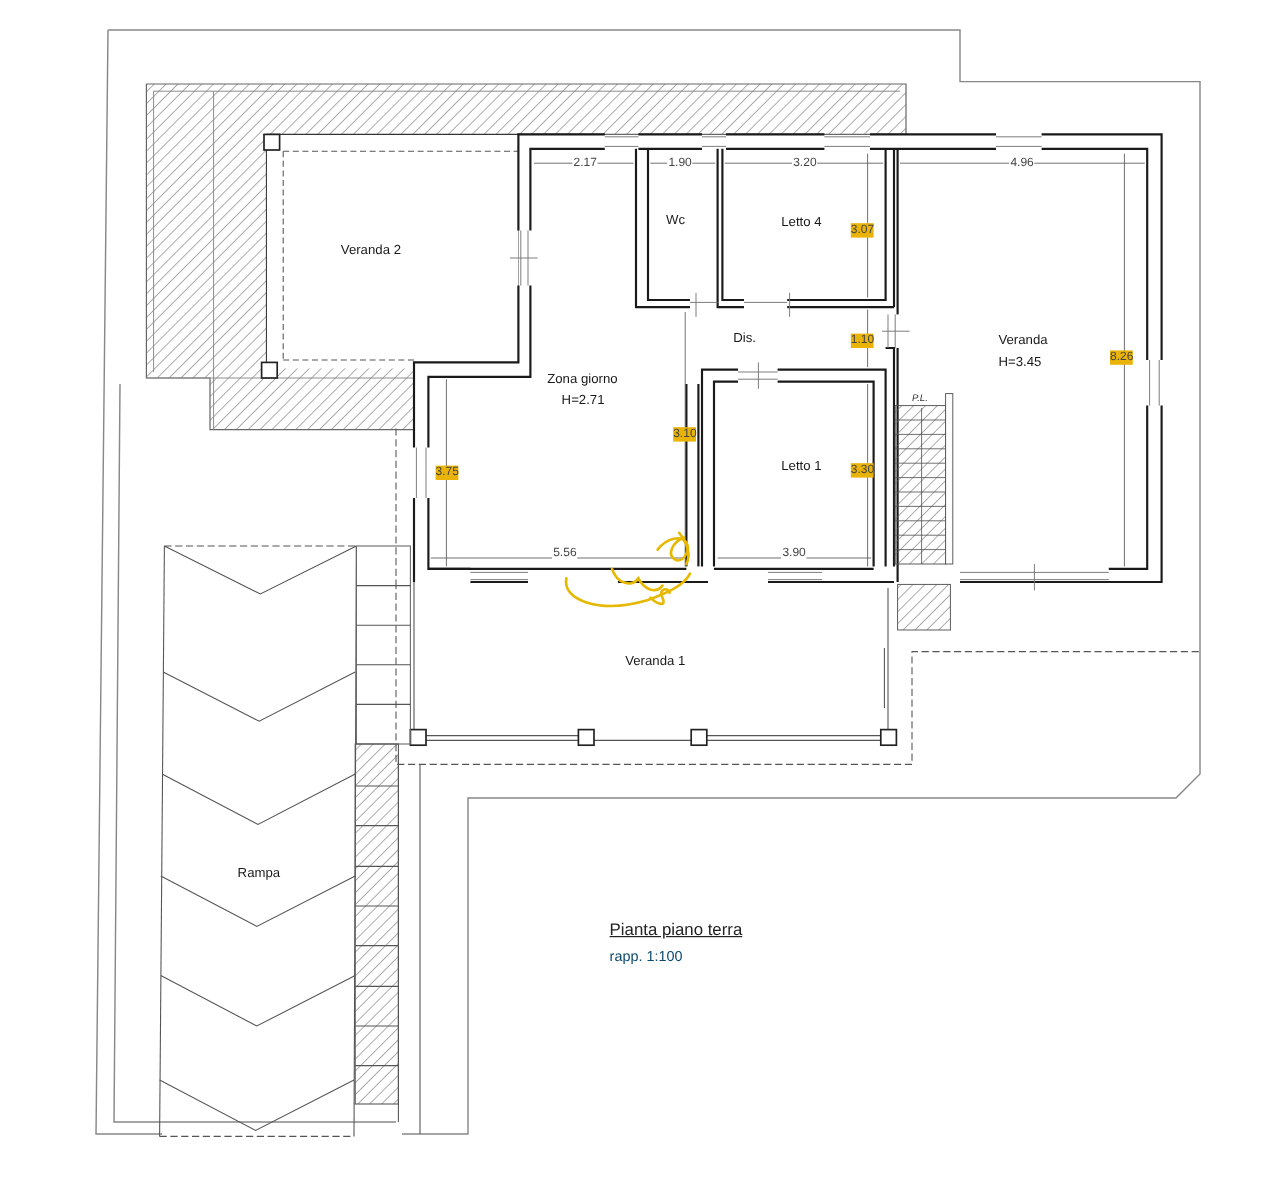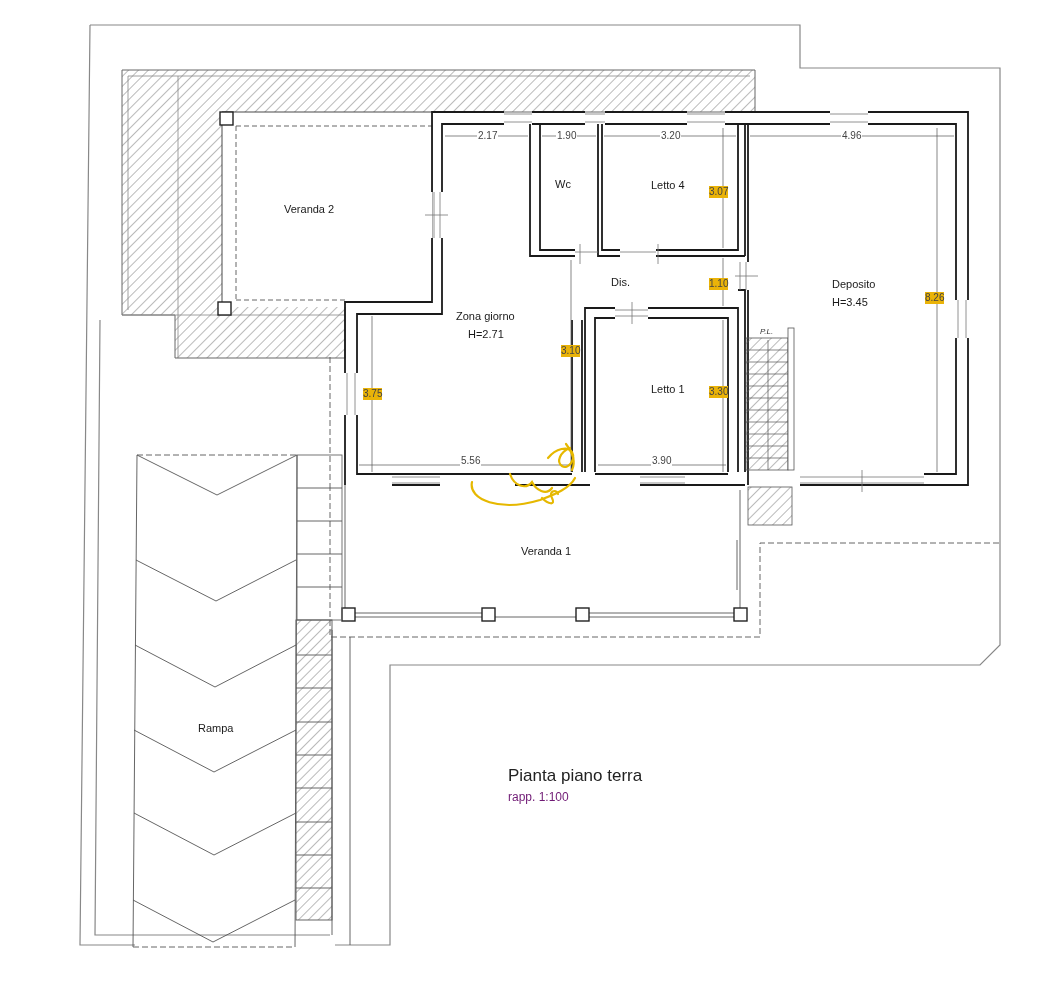--- a/index.html
+++ b/index.html
@@ -2,22 +2,22 @@
 <html><head>
 <meta charset="utf-8">
 <style>
   html, body { margin: 0; padding: 0; background: #ffffff; }
   body { width: 1056px; height: 992px; position: relative; overflow: hidden; font-family: "Liberation Sans", sans-serif; }
   #plan { position: absolute; left: 0; top: 0; width: 1056px; height: 992px; }
   .lbl { position: absolute; font-family: "Liberation Sans", sans-serif; color: #1a1a1a; white-space: nowrap; line-height: 1; }
   .room { font-size: 11px; }
   .dim { font-size: 10px; color: #444; background: #fff; padding: 0 1px; }
   .dimv { font-size: 10px; color: #444; background: #eab308; padding: 1px 0; }
-  .title { font-size: 17px; color: #222; }
-  .scale { font-size: 12px; color: #701a75; }
+  .title { font-size: 14px; color: #222; text-decoration: underline; }
+  .scale { font-size: 12px; color: #0c4a6e; }
   .pl { font-size: 8px; color: #333; }
 </style>
 </head>
 <body>
 
 <svg id="plan" viewBox="0 0 1056 992" xmlns="http://www.w3.org/2000/svg">
   <defs>
     <pattern id="hatch" patternUnits="userSpaceOnUse" width="7" height="7" patternTransform="rotate(45)">
       <line x1="0" y1="0" x2="0" y2="7" stroke="#666" stroke-width="0.9"></line>
     </pattern>
@@ -217,34 +217,34 @@
   </g>
 </svg>
 
 <div class="lbl room" style="left:284px;top:204px;">Veranda 2</div>
 <div class="lbl room" style="left:555px;top:179px;">Wc</div>
 <div class="lbl room" style="left:651px;top:180px;">Letto 4</div>
 <div class="lbl room" style="left:611px;top:277px;">Dis.</div>
 <div class="lbl room" style="left:456px;top:311px;">Zona giorno</div>
 <div class="lbl room" style="left:468px;top:329px;">H=2.71</div>
 <div class="lbl room" style="left:651px;top:384px;">Letto 1</div>
-<div class="lbl room" style="left:832px;top:279px;">Deposito</div>
+<div class="lbl room" style="left:832px;top:279px;">Veranda</div>
 <div class="lbl room" style="left:832px;top:297px;">H=3.45</div>
 <div class="lbl room" style="left:521px;top:546px;">Veranda 1</div>
 <div class="lbl room" style="left:198px;top:723px;">Rampa</div>
 
 <div class="lbl dim" style="left:477px;top:131px;">2.17</div>
 <div class="lbl dim" style="left:556px;top:131px;">1.90</div>
 <div class="lbl dim" style="left:660px;top:131px;">3.20</div>
 <div class="lbl dim" style="left:841px;top:131px;">4.96</div>
 <div class="lbl dimv" style="left:709px;top:186px;">3.07</div>
 <div class="lbl dimv" style="left:709px;top:278px;">1.10</div>
 <div class="lbl dimv" style="left:925px;top:292px;">8.26</div>
 <div class="lbl dimv" style="left:363px;top:388px;">3.75</div>
-<div class="lbl dimv" style="left:561px;top:345px;">3.10</div>
+<div class="lbl dimv" style="left:561px;top:356px;">3.10</div>
 <div class="lbl dimv" style="left:709px;top:386px;text-align:center;">3.30</div>
 <div class="lbl dim" style="left:460px;top:456px;">5.56</div>
 <div class="lbl dim" style="left:651px;top:456px;">3.90</div>
 
 <div class="lbl pl" style="left:760px;top:328px;font-style:italic;">P.L.</div>
 
 <div class="lbl title" style="left:508px;top:767px;">Pianta piano terra</div>
 <div class="lbl scale" style="left:508px;top:791px;">rapp. 1:100</div>
 
 </body></html>

